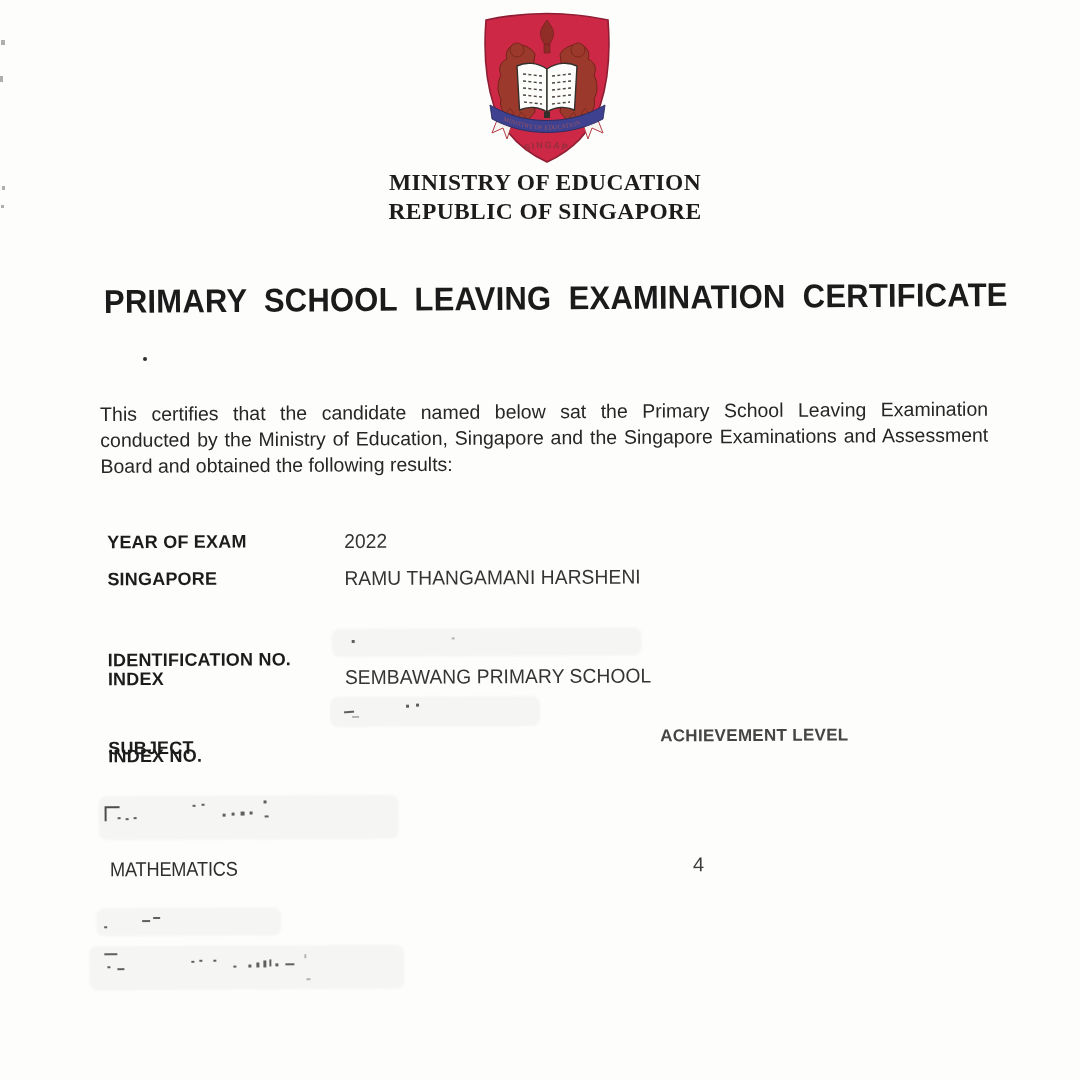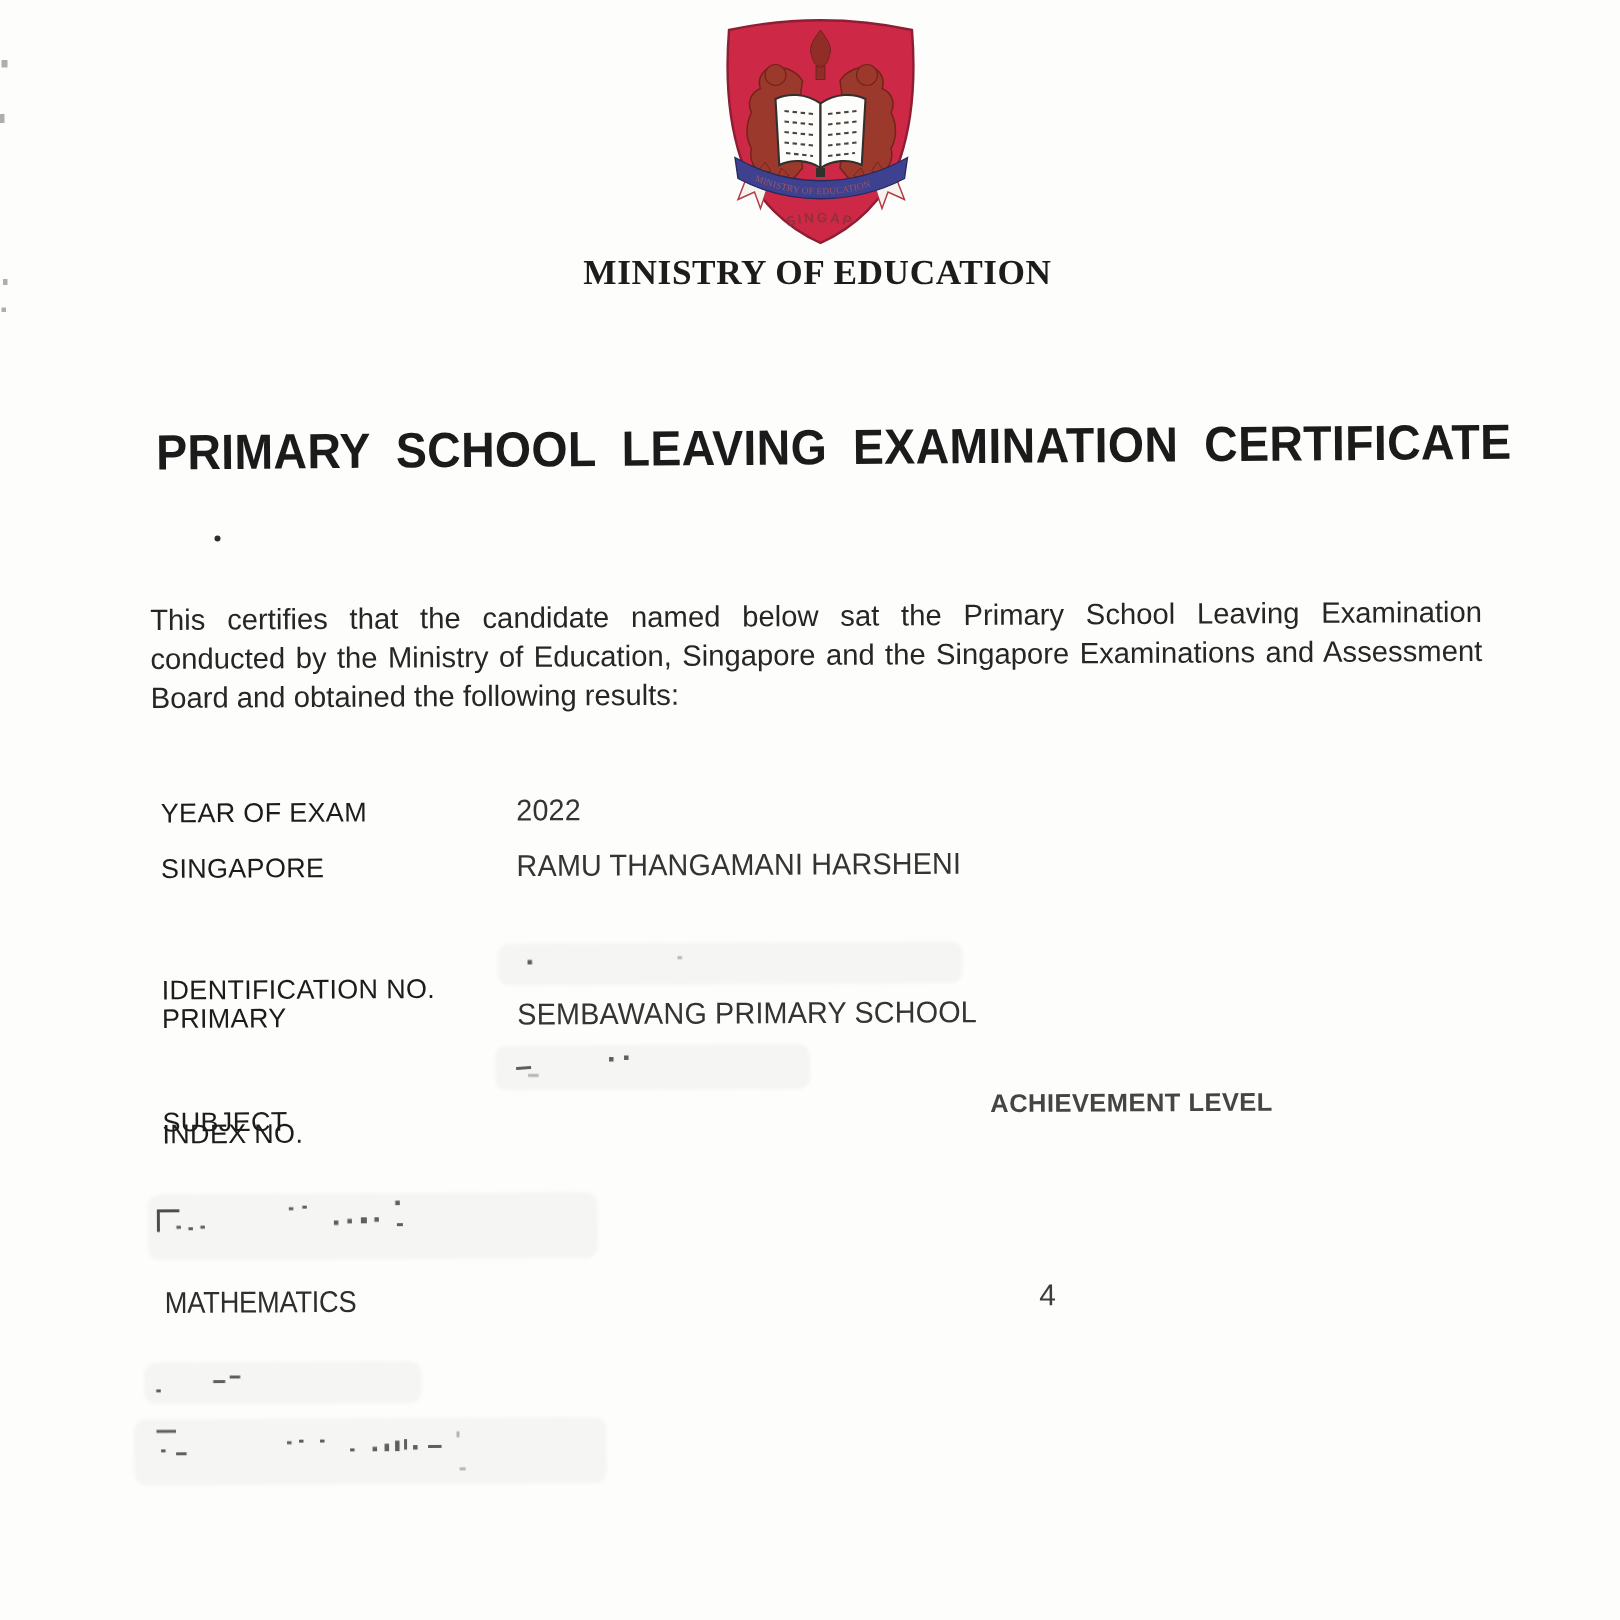--- a/index.html
+++ b/index.html
@@ -42,21 +42,21 @@
     font-size:19.5px;line-height:26px;color:#262626;
     transform:rotate(-0.35deg);transform-origin:left top;
   }
   .intro .j{text-align:justify;text-align-last:justify;}
 
   
   .fields{position:absolute;left:0;top:0;width:1080px;height:1080px;
     transform:rotate(-0.3deg);transform-origin:540px 700px;}
   .flabel{
     position:absolute;left:108px;
-    font-weight:normal;font-size:18px;color:#1c1c1c;letter-spacing:.2px;
+    font-weight:bold;font-size:18px;color:#1c1c1c;letter-spacing:.2px;
     white-space:nowrap;
   }
   .fvalue{
     position:absolute;left:345px;
     font-size:20px;color:#343434;letter-spacing:.1px;white-space:nowrap;
     transform:scaleX(.96);transform-origin:left center;
   }
   .subject{
     position:absolute;left:109px;
     font-size:20px;color:#2e2e2e;white-space:nowrap;
@@ -141,20 +141,21 @@
     <text font-size="6.2" fill="#a4555e" opacity=".95" style="filter:blur(.35px);font-family:'Liberation Serif',serif;letter-spacing:.2px">
       <textPath href="#bannerTextPath" startOffset="4%">MINISTRY OF EDUCATION</textPath>
     </text>
     <text font-size="9" font-weight="bold" fill="#93303c" style="font-family:'Liberation Sans',sans-serif;letter-spacing:1.6px">
       <textPath href="#countryTextPath" startOffset="6%">SINGAPORE</textPath>
     </text>
   </svg>
 
   <div class="org">
     <div>MINISTRY OF EDUCATION</div>
+    <div>REPUBLIC OF SINGAPORE</div>
   </div>
 
   <div class="title">PRIMARY SCHOOL LEAVING EXAMINATION CERTIFICATE</div>
   <div class="title-dot"></div>
 
   <div class="intro">
     <div class="j">This certifies that the candidate named below sat the Primary School Leaving Examination</div>
     <div class="j">conducted by the Ministry of Education, Singapore and the Singapore Examinations and Assessment</div>
     <div>Board and obtained the following results:</div>
   </div>
@@ -165,21 +166,21 @@
     <div class="fvalue" style="top:529px">2022</div>
 
     <div class="flabel" style="top:567px">SINGAPORE</div>
     <div class="fvalue" style="top:566px">RAMU THANGAMANI HARSHENI</div>
 
     <div class="flabel" style="top:648px">IDENTIFICATION NO.</div>
     <div class="smudge" style="left:332px;top:628px;width:310px;height:28px"></div>
     <div class="mk" style="left:352px;top:639px;width:3px;height:3px"></div>
     <div class="mk light" style="left:452px;top:637px;width:3px;height:2px"></div>
 
-    <div class="flabel" style="top:667px">PRIMARY</div>
+    <div class="flabel" style="top:667px">INDEX</div>
     <div class="fvalue" style="top:665px">SEMBAWANG PRIMARY SCHOOL</div>
 
     <div class="flabel" style="top:744px">INDEX NO.</div>
     <div class="smudge" style="left:330px;top:696px;width:210px;height:30px"></div>
     <div class="mk" style="left:344px;top:710px;width:10px;height:2px;transform:rotate(-4deg)"></div>
     <div class="mk" style="left:406px;top:704px;width:3px;height:3px"></div>
     <div class="mk" style="left:416px;top:703px;width:3px;height:3px"></div>
     <div class="mk light" style="left:352px;top:715px;width:7px;height:2px"></div>
 
     <div class="flabel" style="top:736px">SUBJECT</div>

